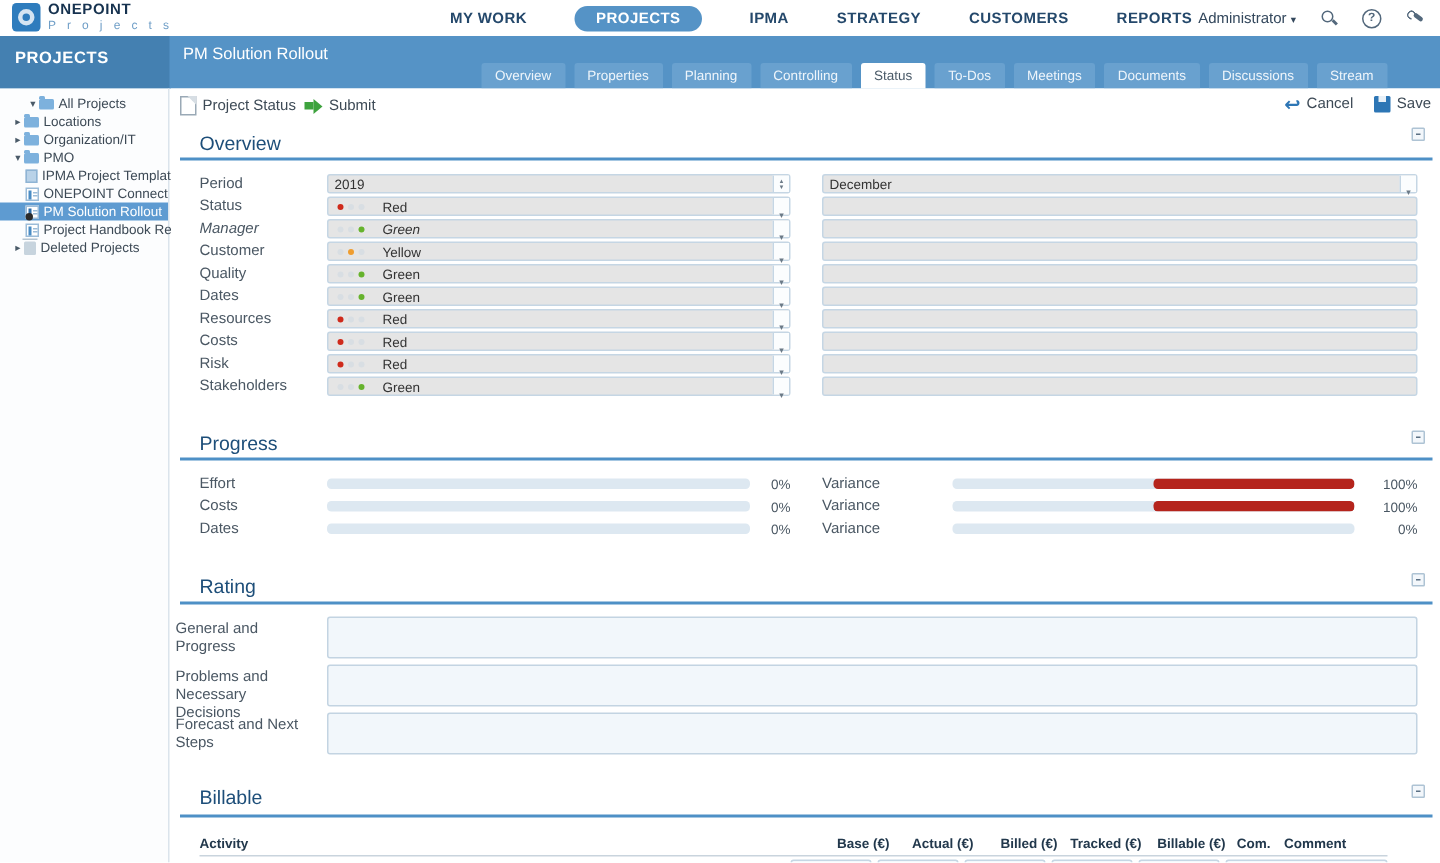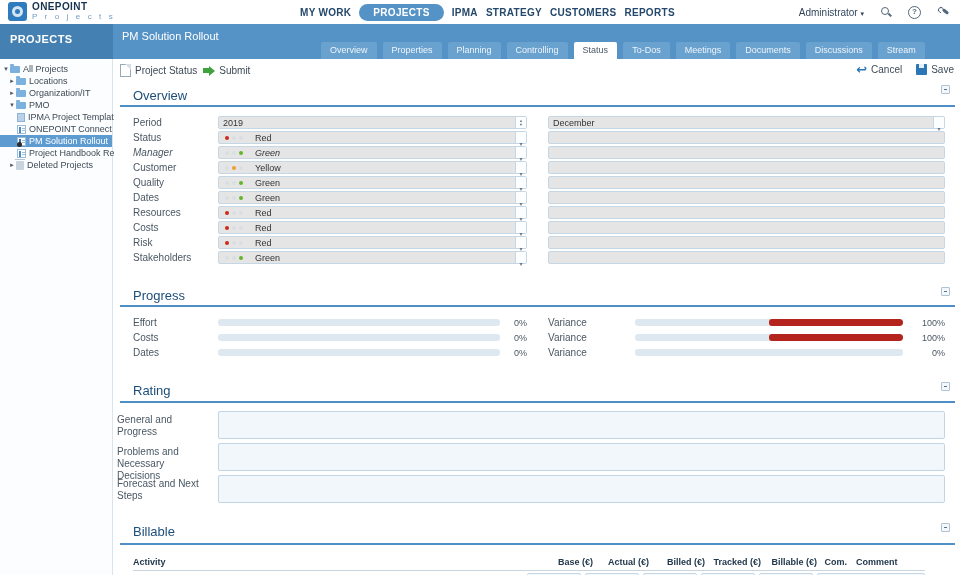--- a/index.html
+++ b/index.html
@@ -6,21 +6,21 @@
   html,body { width:960px; height:575px; }
   body { font-family:"Liberation Sans","DejaVu Sans",sans-serif; background:#fff; position:relative; overflow:hidden; }
 
   
   .topbar { position:absolute; left:0; top:0; width:960px; height:24px; background:#fff; }
   .logo { position:absolute; left:8px; top:2px; display:flex; gap:5px; align-items:center; }
   .logo-mark { width:19px; height:19px; background:#2e7cbd; border-radius:3px; position:relative; }
   .logo-mark::before { content:""; position:absolute; left:4px; top:4px; width:5px; height:5px; border:3px solid #d4e4f2; border-radius:50%; }
   .logo-text .l1 { font-size:10px; font-weight:bold; color:#16324f; letter-spacing:.4px; line-height:10px; }
   .logo-text .l2 { font-size:8px; color:#6f9ec7; letter-spacing:2.6px; line-height:9px; }
-  .topnav { position:absolute; left:300px; top:0; height:24px; display:flex; align-items:center; gap:8px; }
+  .topnav { position:absolute; left:300px; top:0; height:24px; display:flex; align-items:center; gap:32px; }
   .topnav .nav-item { font-size:10px; font-weight:bold; color:#24486b; letter-spacing:.3px; cursor:pointer; }
   .topnav .nav-item.active { background:#5593c6; color:#fff; border-radius:9px; padding:3px 14px; }
   .topright { position:absolute; right:10px; top:0; height:24px; display:flex; align-items:center; gap:16px; }
   .admin { font-size:10px; color:#33475c; }
   .admin .caret { font-size:7px; color:#33475c; }
   .ico-search { width:12px; height:12px; position:relative; cursor:pointer; }
   .ico-search::before { content:""; position:absolute; left:1px; top:1px; width:6px; height:6px; border:1.5px solid #536activity:none;border:1.5px solid #53687c; border-radius:50%; }
   .ico-search::after { content:""; position:absolute; left:8px; top:8px; width:4px; height:1.5px; background:#53687c; transform:rotate(45deg); }
   .ico-help { width:13px; height:13px; border:1.5px solid #53687c; border-radius:50%; color:#53687c; font-size:8px; font-weight:bold; text-align:center; line-height:10px; cursor:pointer; }
   .ico-tools { width:13px; height:13px; position:relative; cursor:pointer; }
@@ -31,21 +31,21 @@
   .band { position:absolute; left:0; top:24px; width:960px; height:35px; background:#5593c6; }
   .band-left { position:absolute; left:0; top:0; width:113px; height:35px; background:#4480b1; color:#fff; font-size:11px; font-weight:bold; letter-spacing:.4px; padding:9px 0 0 10px; }
   .band-title { position:absolute; left:122px; top:6px; color:#fff; font-size:11px; }
   .tabs { position:absolute; left:113px; right:0; bottom:0; height:17px; display:flex; padding-left:208px; gap:6px; }
   .tab { height:17px; line-height:17px; padding:0 9px; font-size:9px; color:#eef5fb; background:#69a1cf; border-radius:2px 2px 0 0; cursor:pointer; white-space:nowrap; }
   .tab.active { background:#fff; color:#4a5a68; }
 
   
   .sidebar { position:absolute; left:0; top:59px; width:113px; bottom:0; background:#fcfdfe; border-right:1px solid #dbe4ec; padding-top:4px; }
   .tree-item { height:12px; display:flex; align-items:center; font-size:9px; color:#3d4a56; white-space:nowrap; cursor:pointer; }
-  .tree-item.lvl0 { padding-left:2px; } .tree-item.lvl1 { padding-left:8px; } .tree-item.lvl2 { padding-left:17px; }
+  .tree-item.lvl0 { padding-left:18px; } .tree-item.lvl1 { padding-left:8px; } .tree-item.lvl2 { padding-left:17px; }
   .tree-item.selected { background:#5e9bd1; color:#fff; }
   .tw { width:8px; font-size:7px; color:#4a5a68; text-align:center; flex:none; }
   .ticon { flex:none; margin-right:3px; position:relative; }
   .icon-folder { width:10px; height:7px; background:#7db1dd; border-radius:1px; margin-top:1px; }
   .icon-folder::before { content:""; position:absolute; top:-2px; left:0; width:4px; height:2px; background:#7db1dd; border-radius:1px 1px 0 0; }
   .icon-template { width:8px; height:9px; background:#b9d2e8; border:1px solid #8fb4d4; }
   .icon-project { width:9px; height:9px; background:#fff; border:1px solid #9cbcd8; }
   .icon-project::before { content:""; position:absolute; left:1px; top:1px; width:2px; height:6px; background:#4a8cc4; }
   .icon-project::after { content:""; position:absolute; left:4px; top:2px; width:3px; height:1px; background:#9cbcd8; box-shadow:0 2px 0 #9cbcd8; }
   .icon-project.edit::before { background:#2f6da8; }

